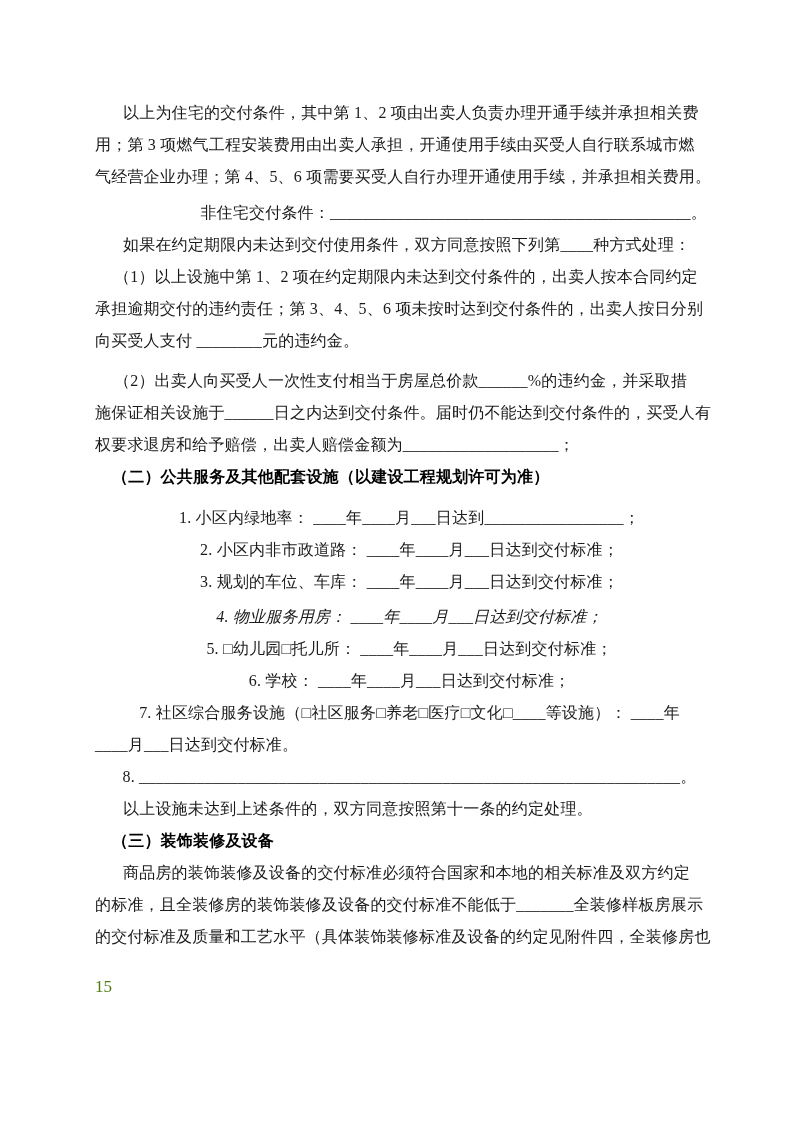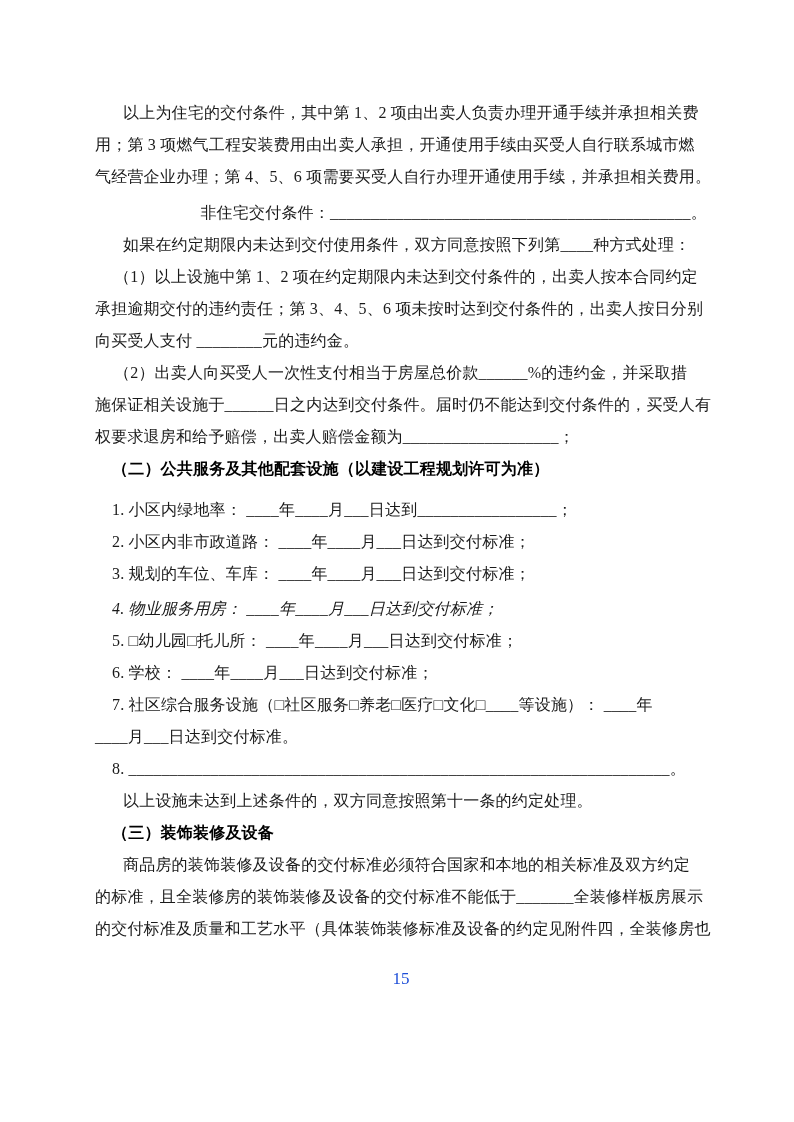--- a/index.html
+++ b/index.html
@@ -23,33 +23,33 @@
     white-space: pre;
     font-size: 16px;
     line-height: 32px;
     height: 32px;
     letter-spacing: 0.2px;
     overflow: visible;
   }
   .indent     { padding-left: 28px; }   
   .indent-sm  { padding-left: 20px; }   
   .paren      { padding-left: 19px; }   
-  .item       { padding-left: 17px; }   
+  .item       { padding-left: 17px; text-align: center; }   
   .heading    { padding-left: 17px; font-weight: bold; color: #000000; }
   .mt3  { margin-top: 3px; font-style: italic; }
   .mt4  { margin-top: 4px; text-align: right; }
-  .mt8  { }
+  .mt8  { margin-top: 8px; }
   .mtn10 { margin-top: -10px; }
   .hgap { margin-bottom: 9px; }
   .page-number {
     margin-top: 18px;
-    text-align: center;
+    text-align: left;
     font-size: 17px;
     line-height: 32px;
-    color: #1d4ed8;
+    color: #4d7c0f;
   }
 </style>
 </head>
 <body>
 
 <div class="page">
   <div class="content">
 
     <div class="line indent">以上为住宅的交付条件，其中第 1、2 项由出卖人负责办理开通手续并承担相关费</div>
     <div class="line">用；第 3 项燃气工程安装费用由出卖人承担，开通使用手续由买受人自行联系城市燃</div>

